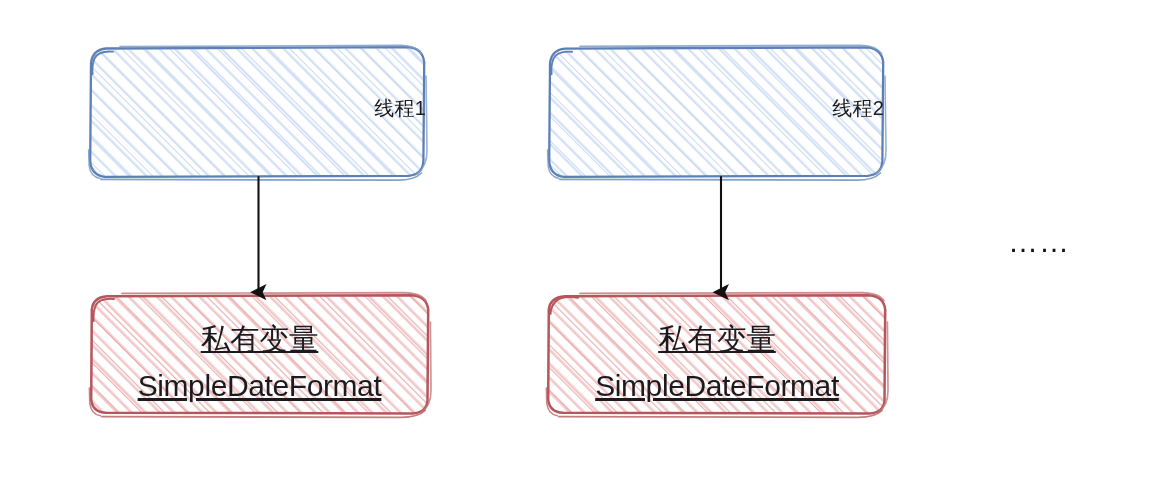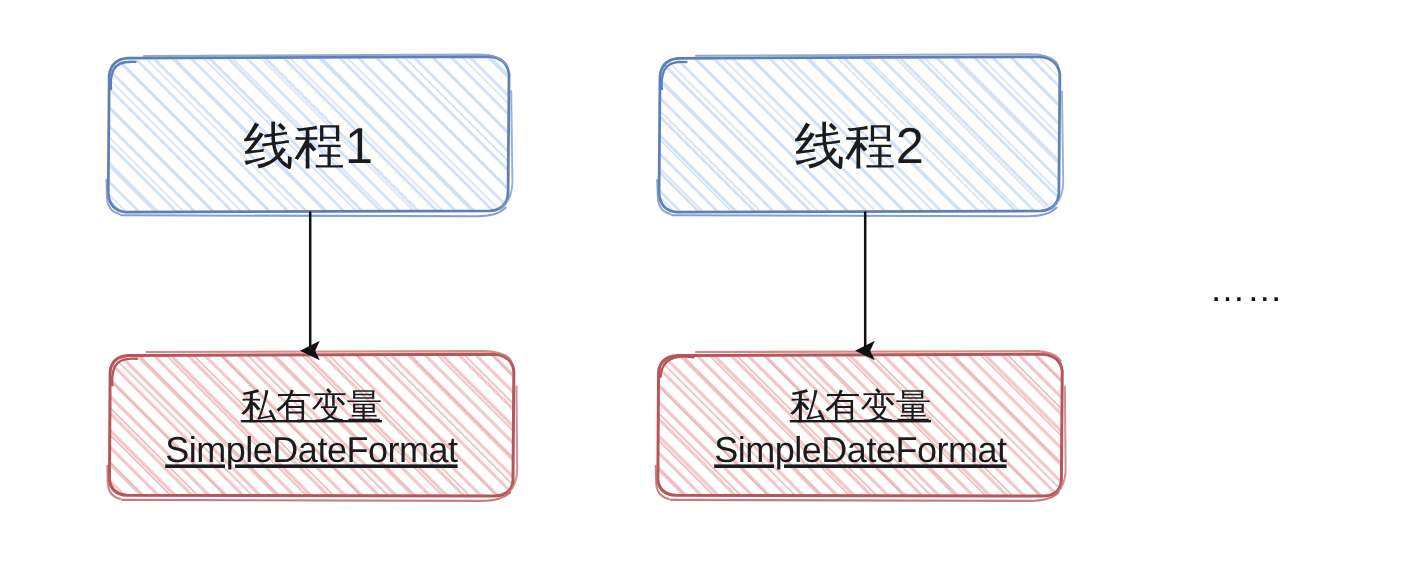--- a/index.html
+++ b/index.html
@@ -28,34 +28,36 @@
     position: absolute;
     color: #1b1b1f;
     text-align: center;
     line-height: 1.26;
     white-space: pre;
     pointer-events: none;
     font-family: "Liberation Sans", "DejaVu Sans", sans-serif;
   }
 
   .thread-label {
-    font-size: 42px;
+    font-size: 20px;
     letter-spacing: 0.2px;
+    text-align: right;
   }
 
   .var-label {
     font-size: 29.5px;
     letter-spacing: -0.1px;
     text-decoration: underline;
   }
 
   .var-label .line2 {
     display: block;
     font-size: 30px;
     letter-spacing: -0.4px;
+    margin-top: 10px;
   }
   #thread-1-text { left: 88px;  top: 96px;  width: 338px; }
   #thread-2-text { left: 548px; top: 96px;  width: 336px; }
   #var-1-text { left: 90px;  top: 320px; width: 339px; }
   #var-2-text { left: 548px; top: 320px; width: 338px; }
 
   
   #ellipsis {
     position: absolute;
     left: 1008px;

